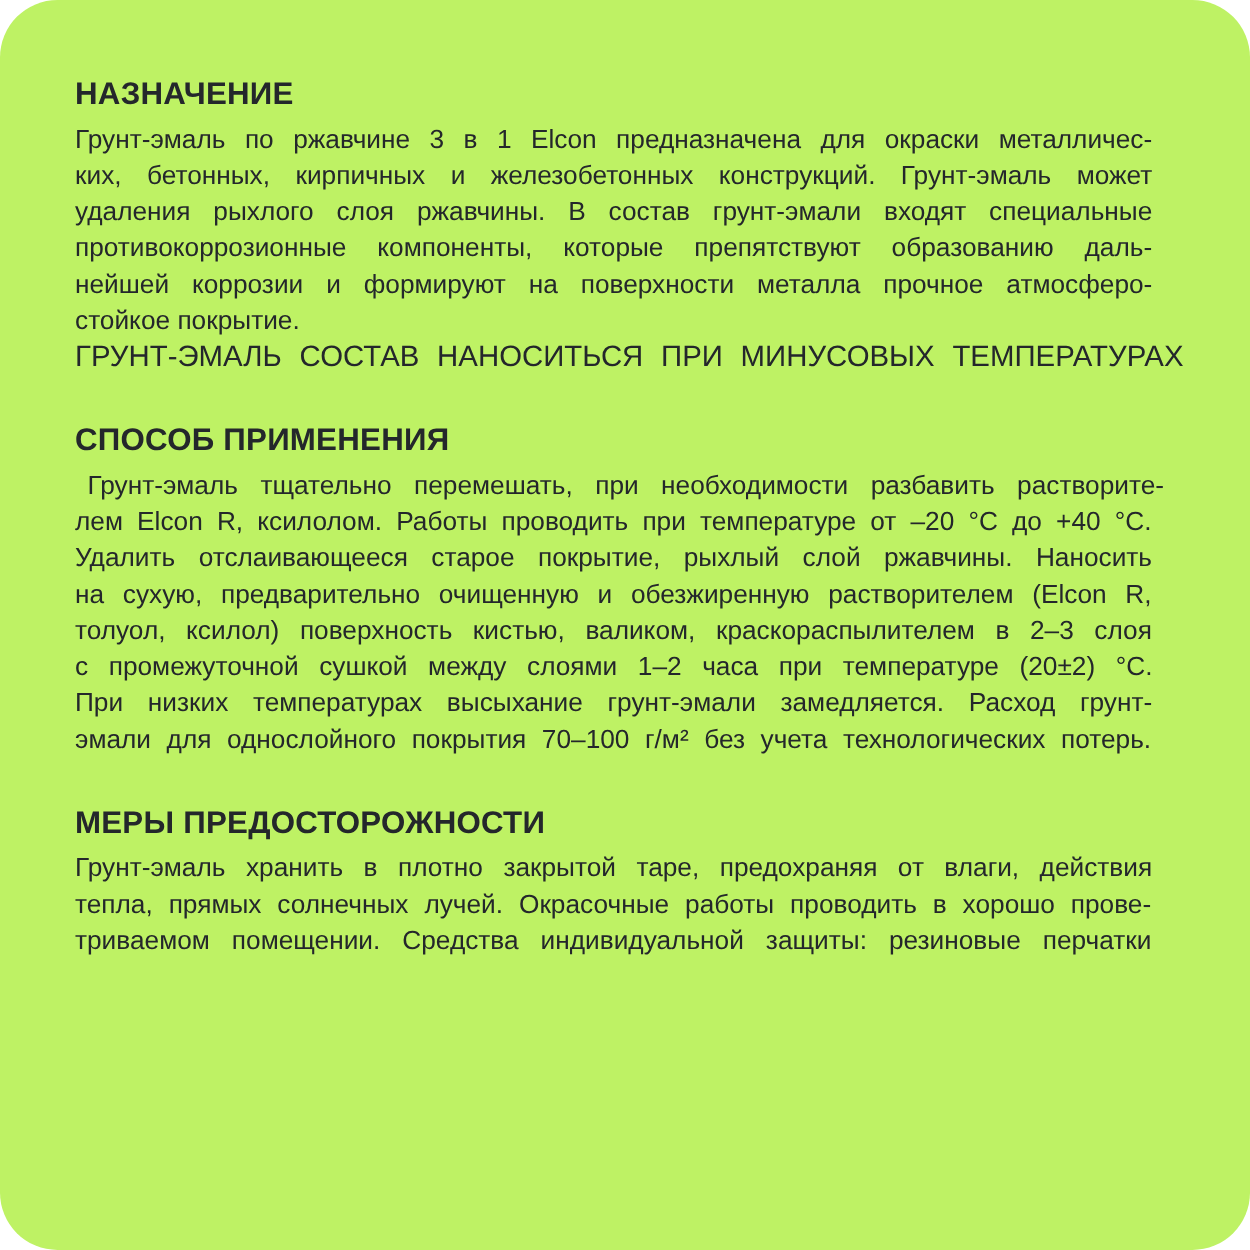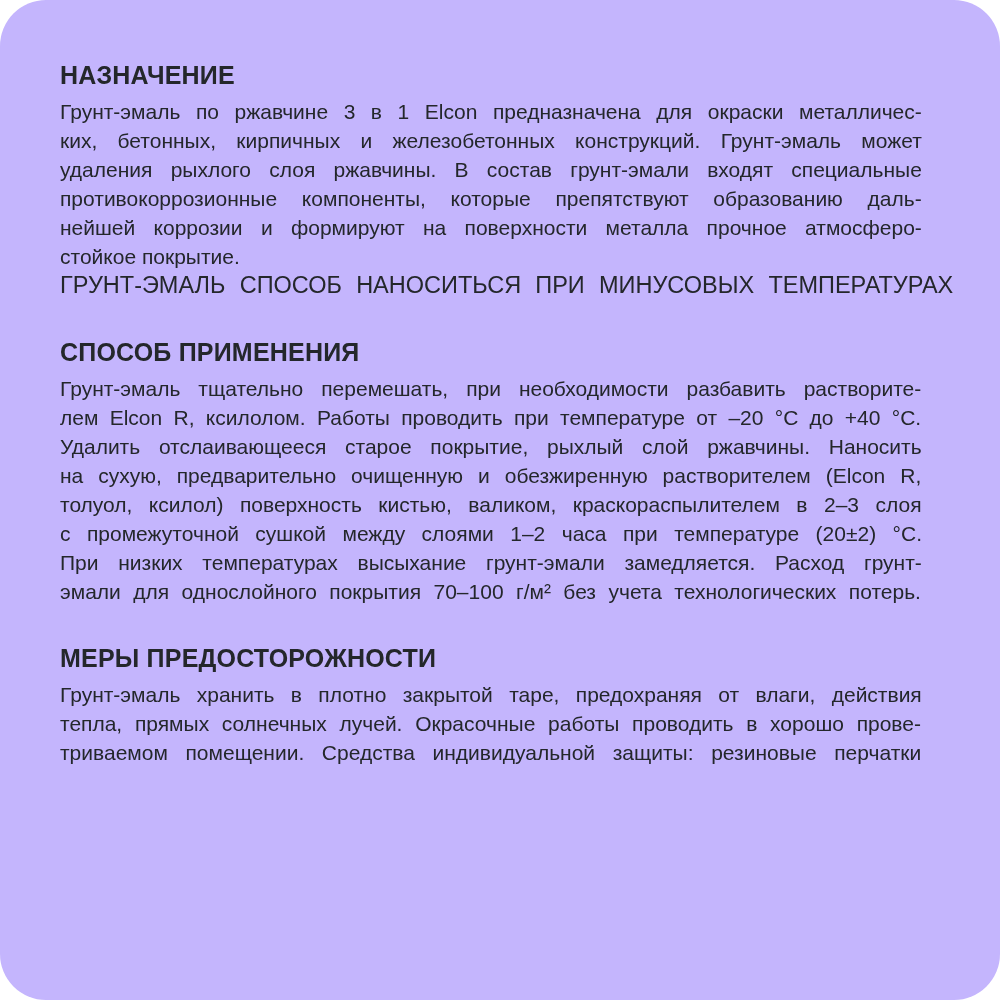--- a/index.html
+++ b/index.html
@@ -19,35 +19,35 @@
   .line{
     font-size:21px;line-height:29px;white-space:nowrap;
   }
   .line > span{display:inline-block;white-space:nowrap;}
   .line.note{font-size:23.5px;}
   .b{font-weight:700;}
 </style>
 </head>
 <body style="background: rgb(255, 255, 255);">
 
-<div class="card" style="background: #c4b5fd; color: rgb(36, 39, 43);">
+<div class="card" style="background: #bef264; color: rgb(36, 39, 43);">
   <div id="sections">
       <div class="section">
         <h2 class="heading">НАЗНАЧЕНИЕ</h2>
         <div class="line"><span style="word-spacing: 9.71562px;"><span>Грунт-эмаль по ржавчине 3 в 1 Elcon предназначена для окраски металличес-</span></span></div>
         <div class="line"><span style="word-spacing: 14.4866px;"><span>ких, бетонных, кирпичных и железобетонных конструкций. Грунт-эмаль может</span></span></div>
         <div class="line"><span style="word-spacing: 12.4277px;"><span>удаления рыхлого слоя ржавчины. В состав грунт-эмали входят специальные</span></span></div>
         <div class="line"><span style="word-spacing: 18.8969px;"><span>противокоррозионные компоненты, которые препятствуют образованию даль-</span></span></div>
         <div class="line"><span style="word-spacing: 12.4941px;"><span>нейшей коррозии и формируют на поверхности металла прочное атмосферо-</span></span></div>
         <div class="line"><span><span>стойкое покрытие.</span></span></div>
-        <div class="line note"><span style="word-spacing: 7.6625px;"><span>ГРУНТ-ЭМАЛЬ СПОСОБ НАНОСИТЬСЯ ПРИ МИНУСОВЫХ ТЕМПЕРАТУРАХ</span></span></div>
+        <div class="line note"><span style="word-spacing: 7.6625px;"><span>ГРУНТ-ЭМАЛЬ СОСТАВ НАНОСИТЬСЯ ПРИ МИНУСОВЫХ ТЕМПЕРАТУРАХ</span></span></div>
       </div>
       <div class="section">
         <h2 class="heading">СПОСОБ ПРИМЕНЕНИЯ</h2>
-        <div class="line"><span style="word-spacing: 12.1146px;"><span>Грунт-эмаль тщательно перемешать, при необходимости разбавить растворите-</span></span></div>
+        <div class="line"><span style="word-spacing: 12.1146px; margin-left: 10px;"><span>Грунт-эмаль тщательно перемешать, при необходимости разбавить растворите-</span></span></div>
         <div class="line"><span style="word-spacing: 5.47596px;"><span>лем Elcon R, ксилолом. Работы проводить при температуре от –20 °C до +40 °C.</span></span></div>
         <div class="line"><span style="word-spacing: 12.8973px;"><span>Удалить отслаивающееся старое покрытие, рыхлый слой ржавчины. Наносить</span></span></div>
         <div class="line"><span style="word-spacing: 9.11133px;"><span>на сухую, предварительно очищенную и обезжиренную растворителем (Elcon R,</span></span></div>
         <div class="line"><span style="word-spacing: 10.6172px;"><span>толуол, ксилол) поверхность кистью, валиком, краскораспылителем в 2–3 слоя</span></span></div>
         <div class="line"><span style="word-spacing: 10.6156px;"><span>с промежуточной сушкой между слоями 1–2 часа при температуре (20±2) °C.</span></span></div>
         <div class="line"><span style="word-spacing: 13.8973px; text-align: right;"><span>При низких температурах высыхание грунт-эмали замедляется. Расход грунт-</span></span></div>
         <div class="line"><span style="word-spacing: 6.60417px;"><span>эмали для однослойного покрытия 70–100 г/м² без учета технологических потерь.</span></span></div>
       </div>
       <div class="section">
         <h2 class="heading">МЕРЫ ПРЕДОСТОРОЖНОСТИ</h2>

